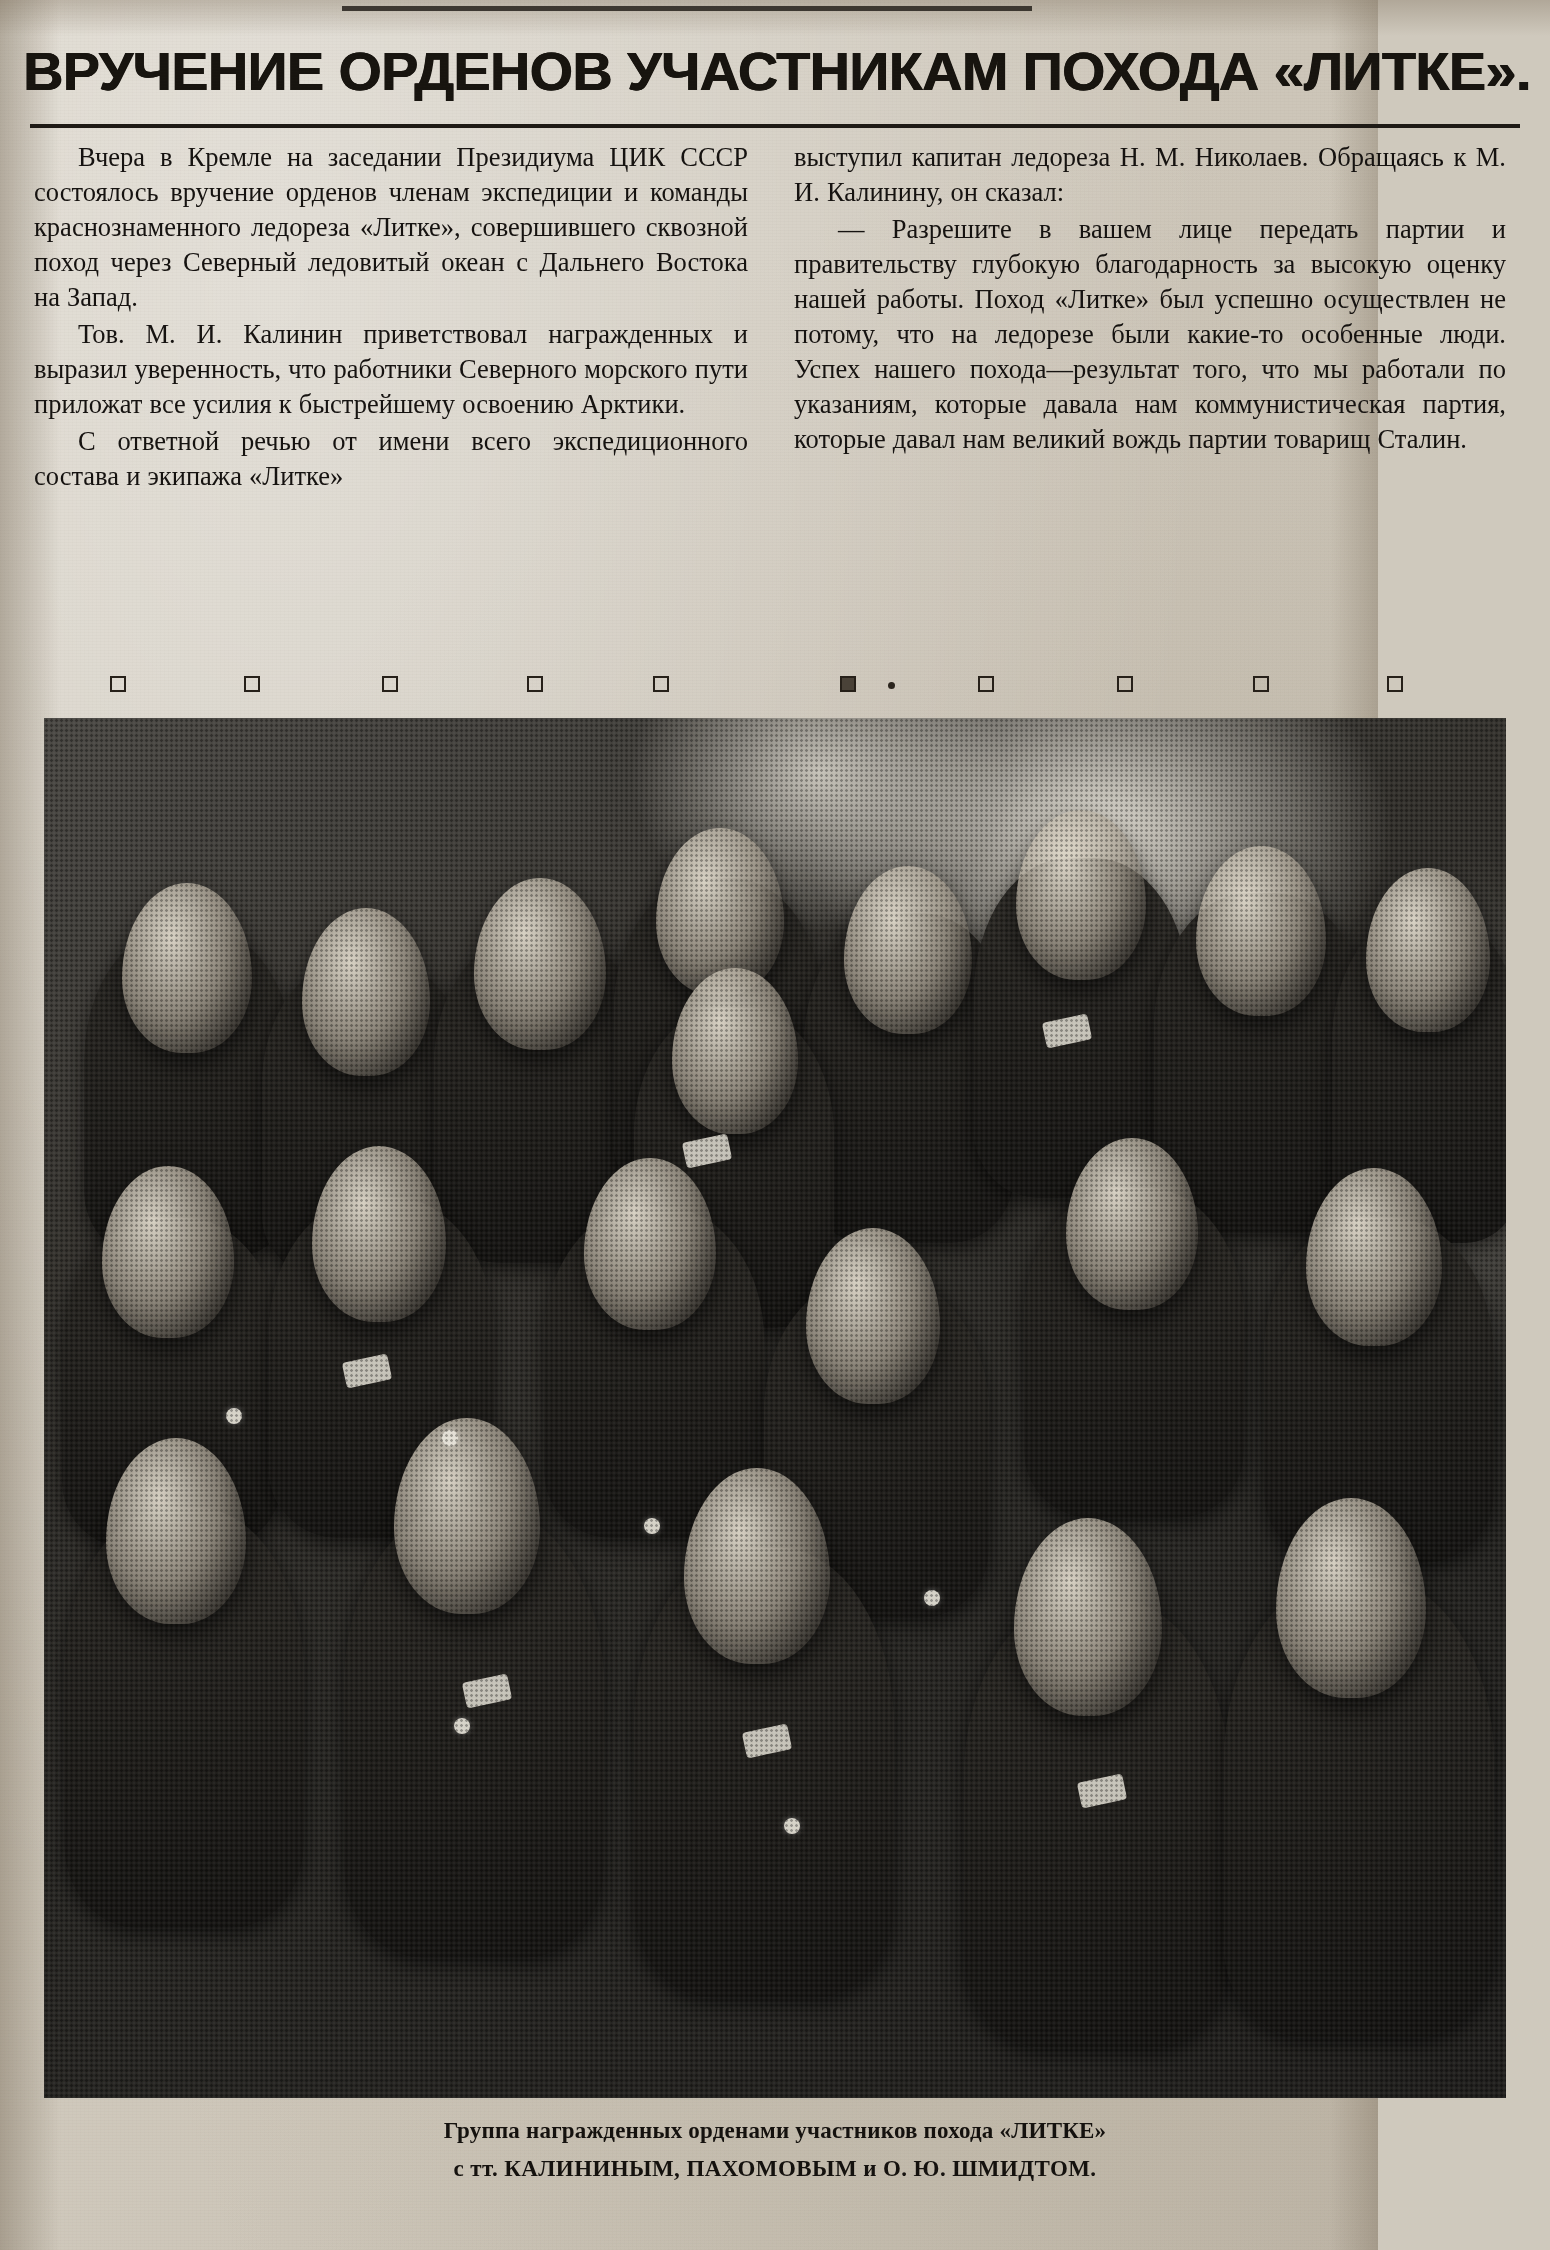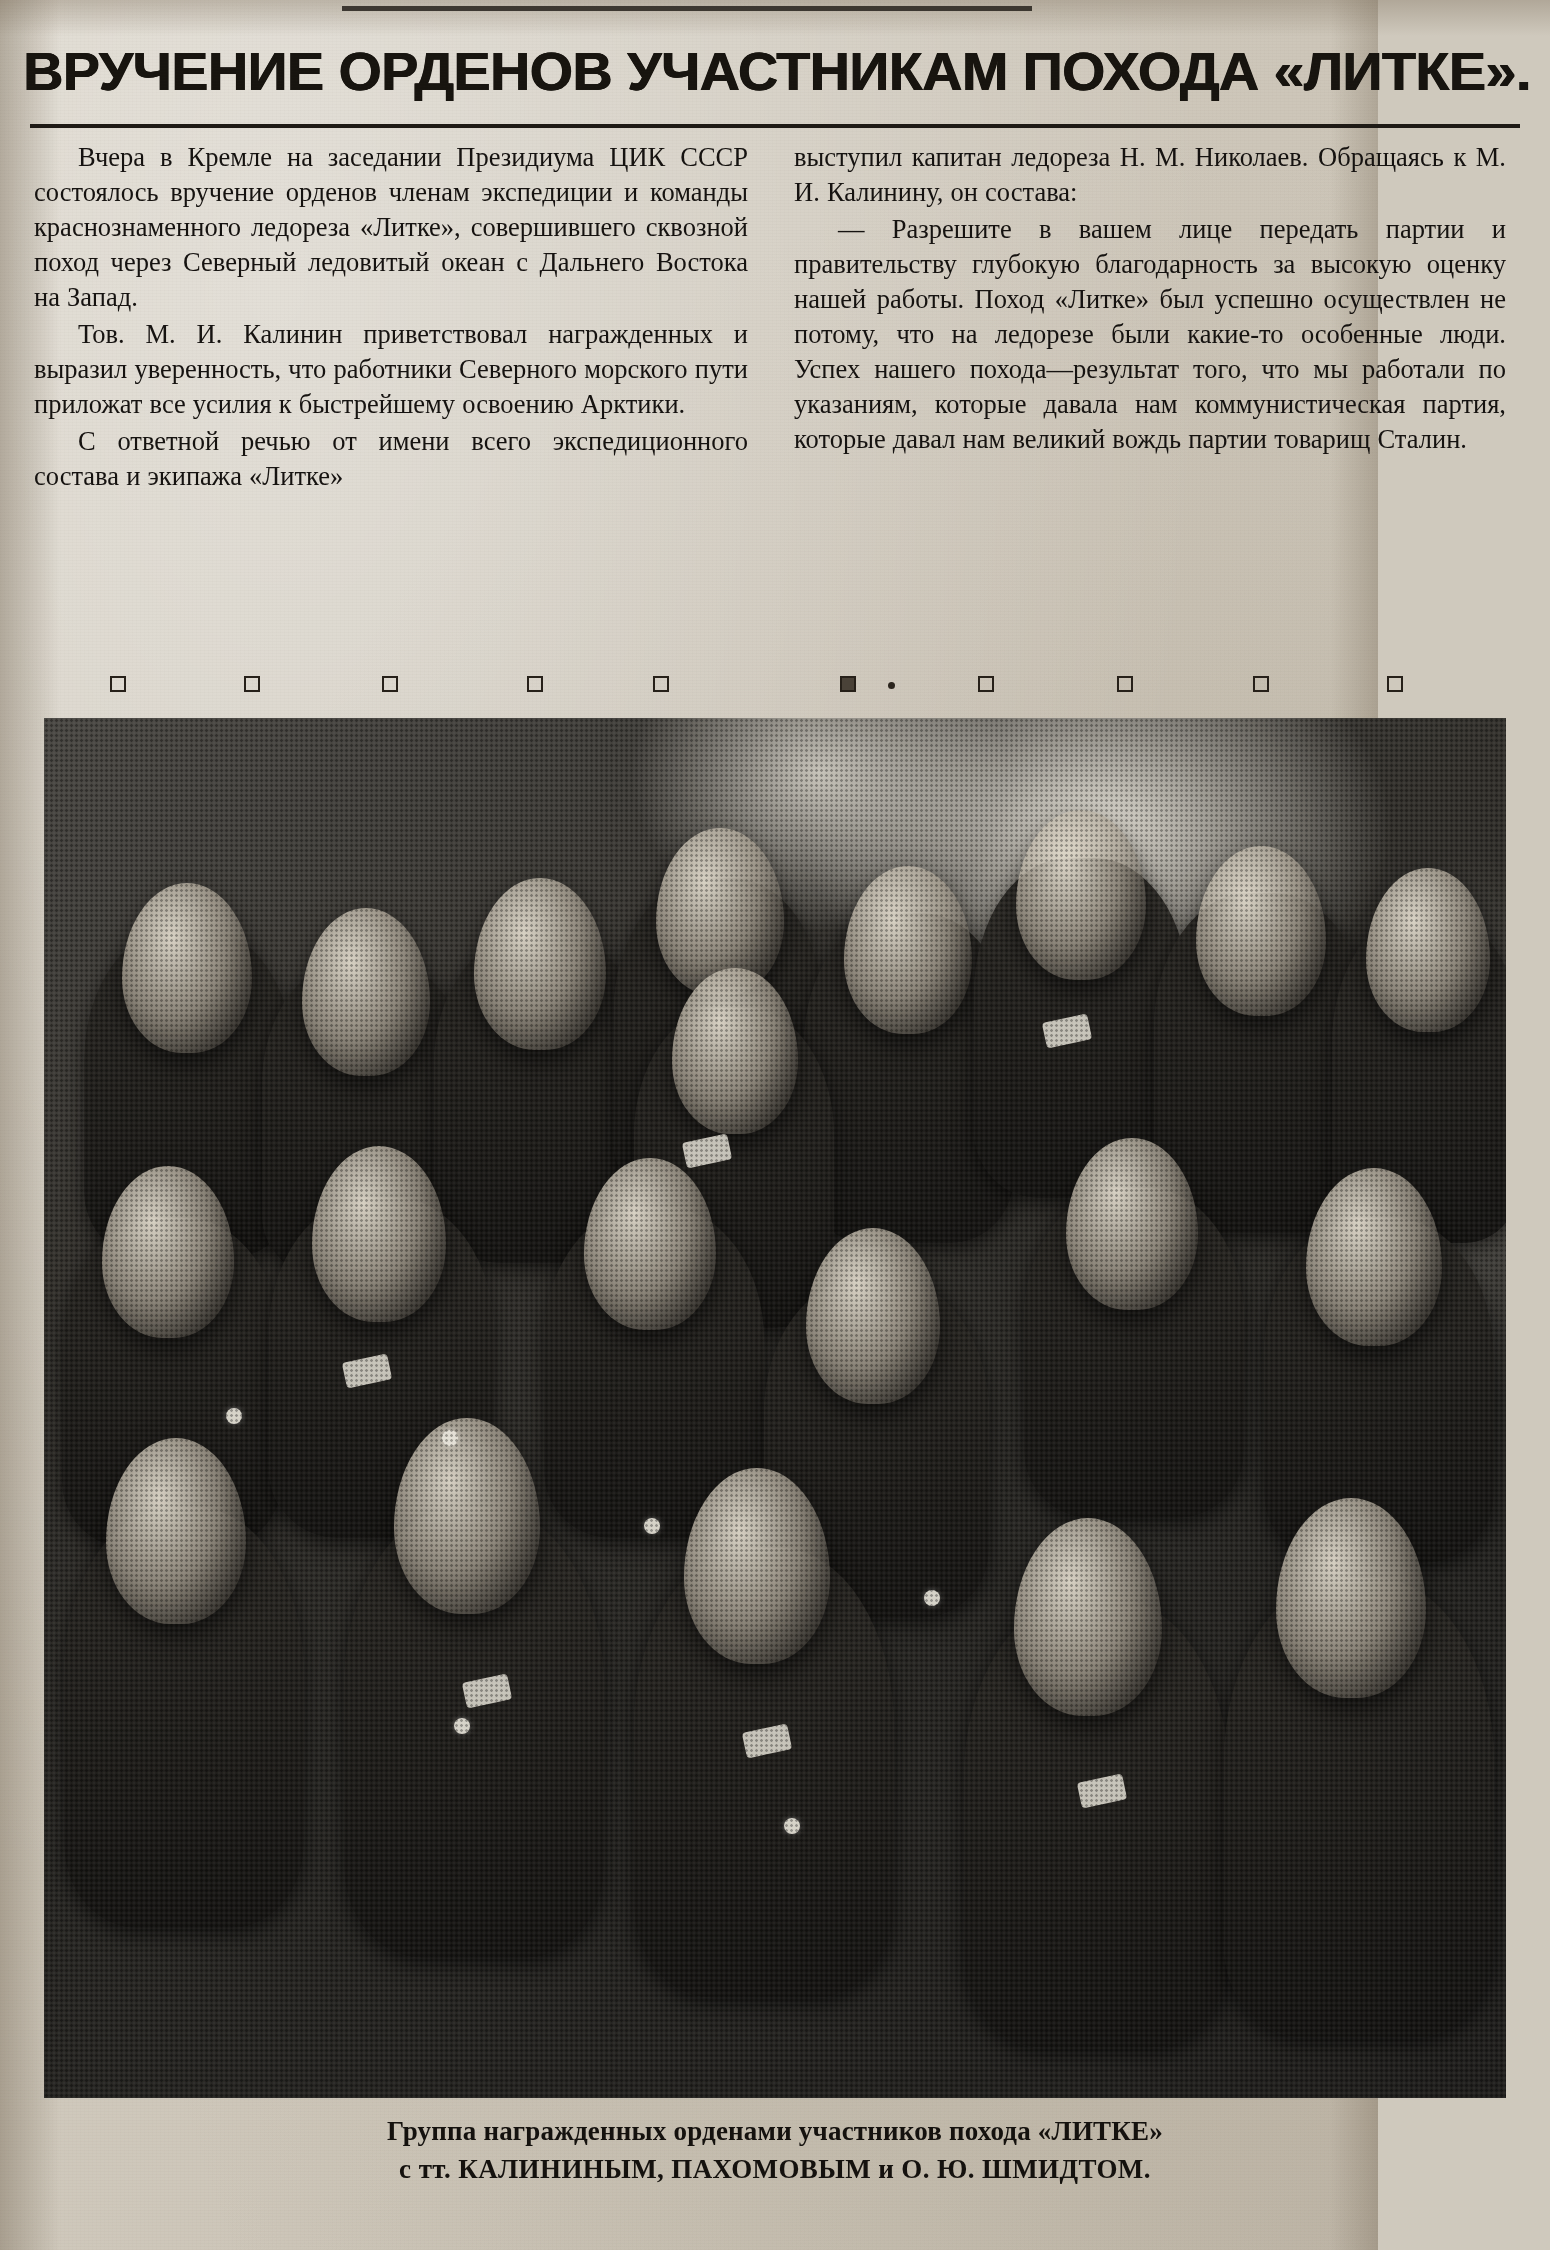--- a/index.html
+++ b/index.html
@@ -217,21 +217,21 @@
   }
 
   
   .caption {
     position: absolute;
     left: 44px;
     top: 2112px;
     width: 1462px;
     text-align: center;
     font-family: "Liberation Serif", serif;
-    font-size: 27px;
+    font-size: 23px;
     line-height: 38px;
     color: #14110e;
     font-weight: bold;
     letter-spacing: 0.2px;
   }
   .caption .line2 {
     letter-spacing: 0.4px;
     text-align: center;
   }
 </style>
@@ -251,21 +251,21 @@
   </div>
   <div class="rule-under-headline"></div>
 
   <div class="columns">
     <div class="col left">
       <p>Вчера в Кремле на заседании Президиума ЦИК СССР состоялось вручение орденов членам экспедиции и команды краснознаменного ледореза «Литке», совершившего сквозной поход через Северный ледовитый океан с Дальнего Востока на Запад.</p>
       <p>Тов. М. И. Калинин приветствовал награжденных и выразил уверенность, что работники Северного морского пути приложат все усилия к быстрейшему освоению Арктики.</p>
       <p>С ответной речью от имени всего экспедиционного состава и экипажа «Литке»</p>
     </div>
     <div class="col right">
-      <p class="noindent">выступил капитан ледореза Н. М. Николаев. Обращаясь к М. И. Калинину, он состава:</p>
+      <p class="noindent">выступил капитан ледореза Н. М. Николаев. Обращаясь к М. И. Калинину, он сказал:</p>
       <p>— Разрешите в вашем лице передать партии и правительству глубокую благодарность за высокую оценку нашей работы. Поход «Литке» был успешно осуществлен не потому, что на ледорезе были какие-то особенные люди. Успех нашего похода—результат того, что мы работали по указаниям, которые давала нам коммунистическая партия, которые давал нам великий вождь партии товарищ Сталин.</p>
     </div>
   </div>
 
   <div class="marks-row">
     <div class="mark" style="left:110px;"></div>
     <div class="mark" style="left:244px;"></div>
     <div class="mark" style="left:382px;"></div>
     <div class="mark" style="left:527px;"></div>
     <div class="mark" style="left:653px;"></div>

